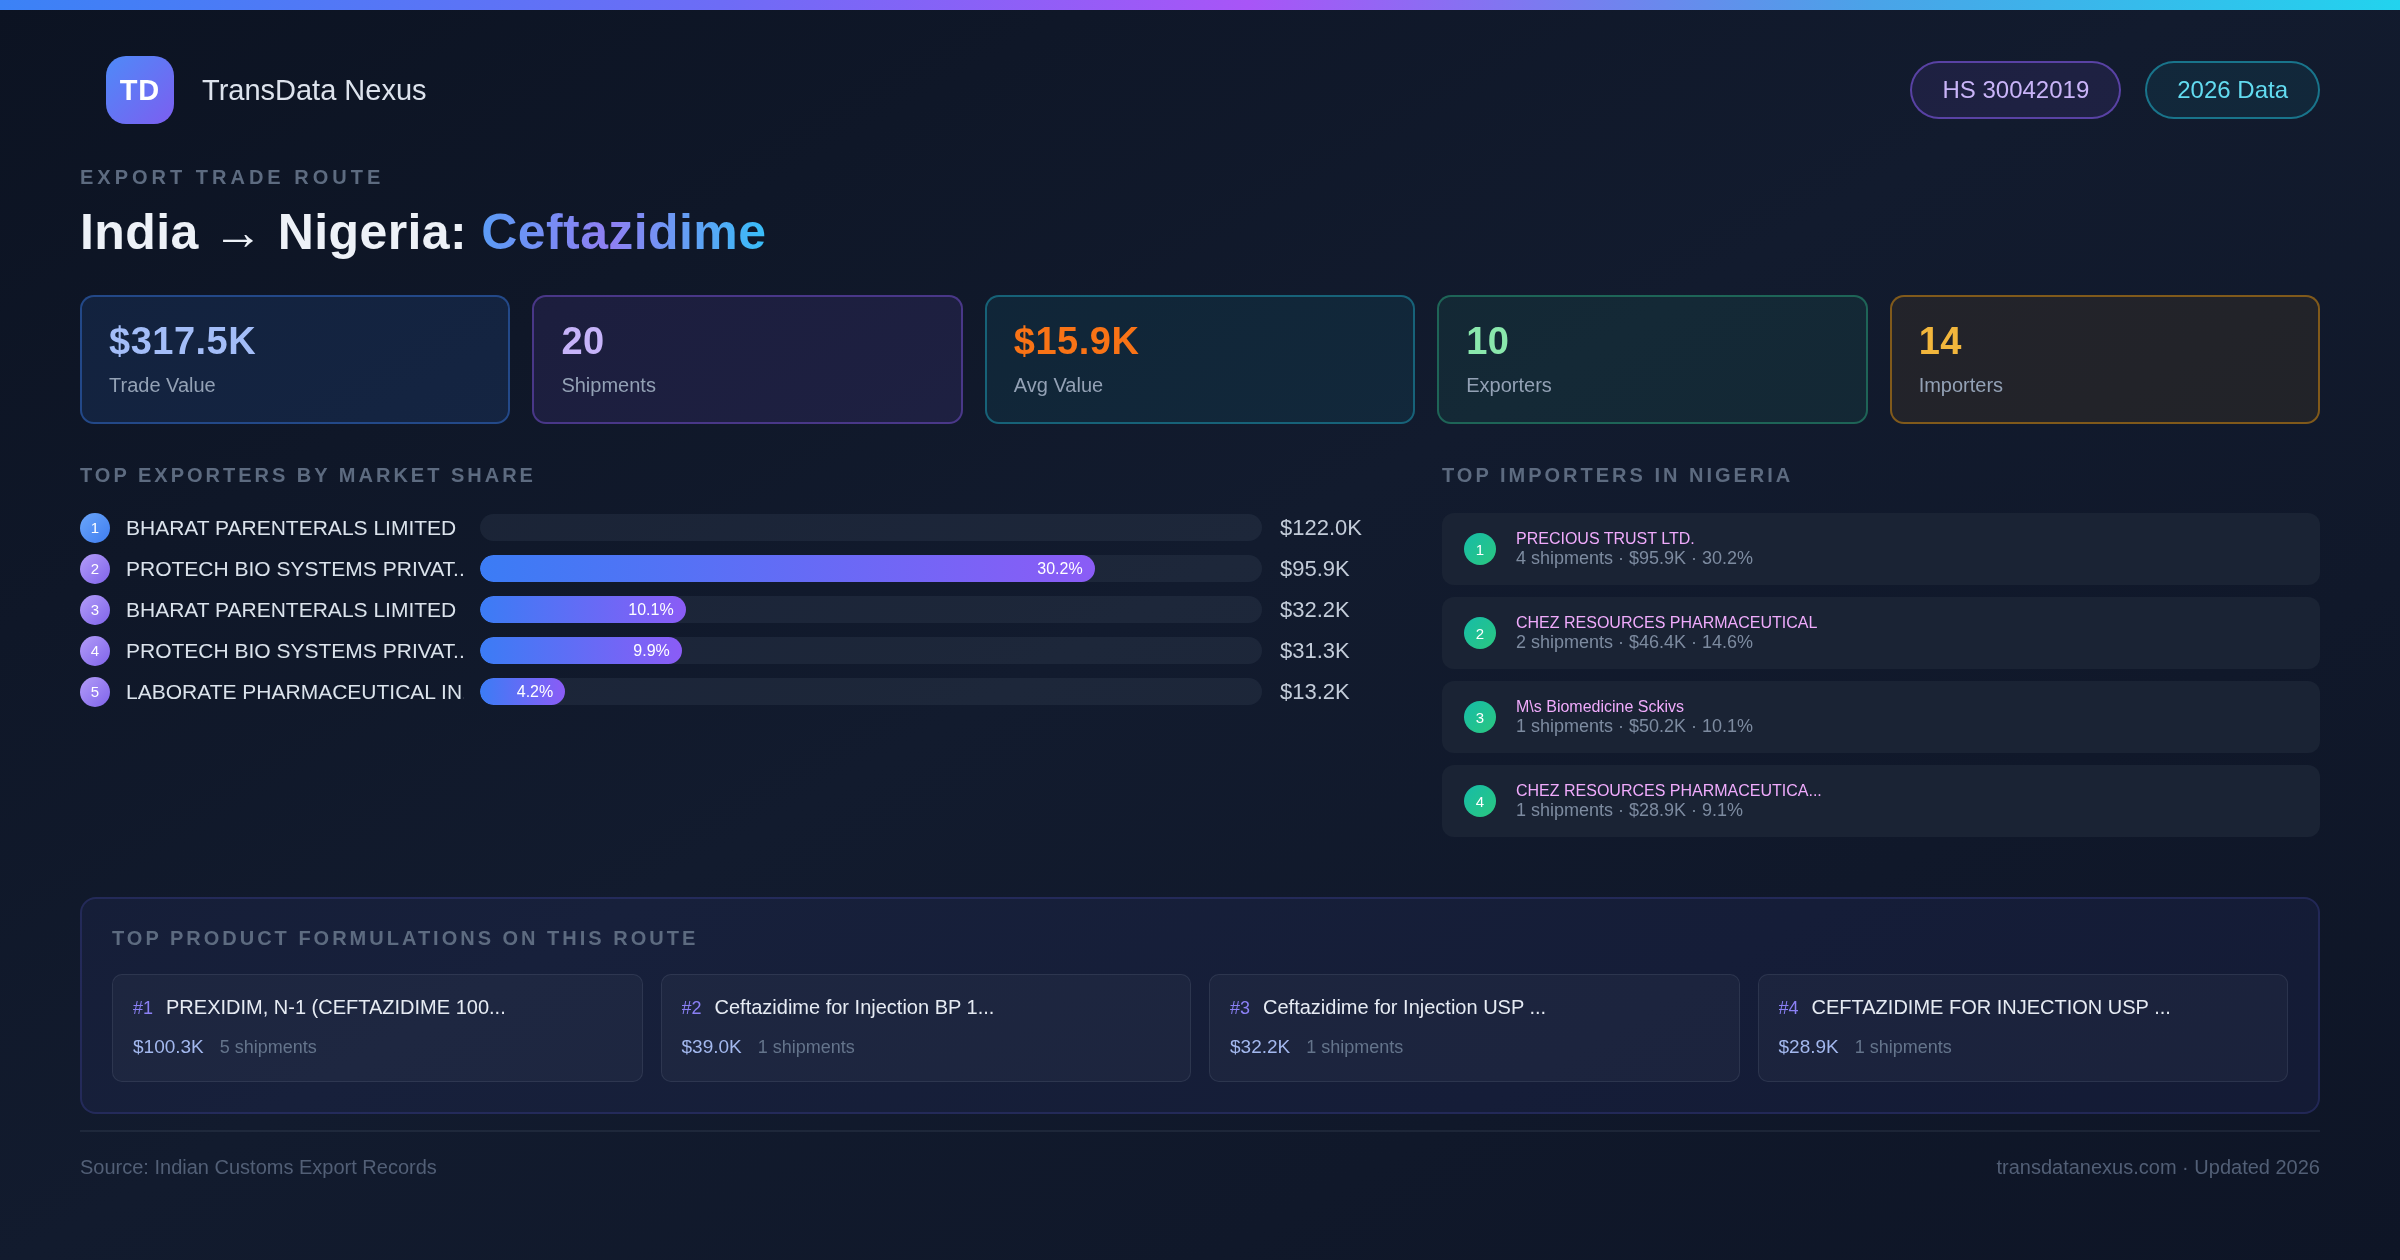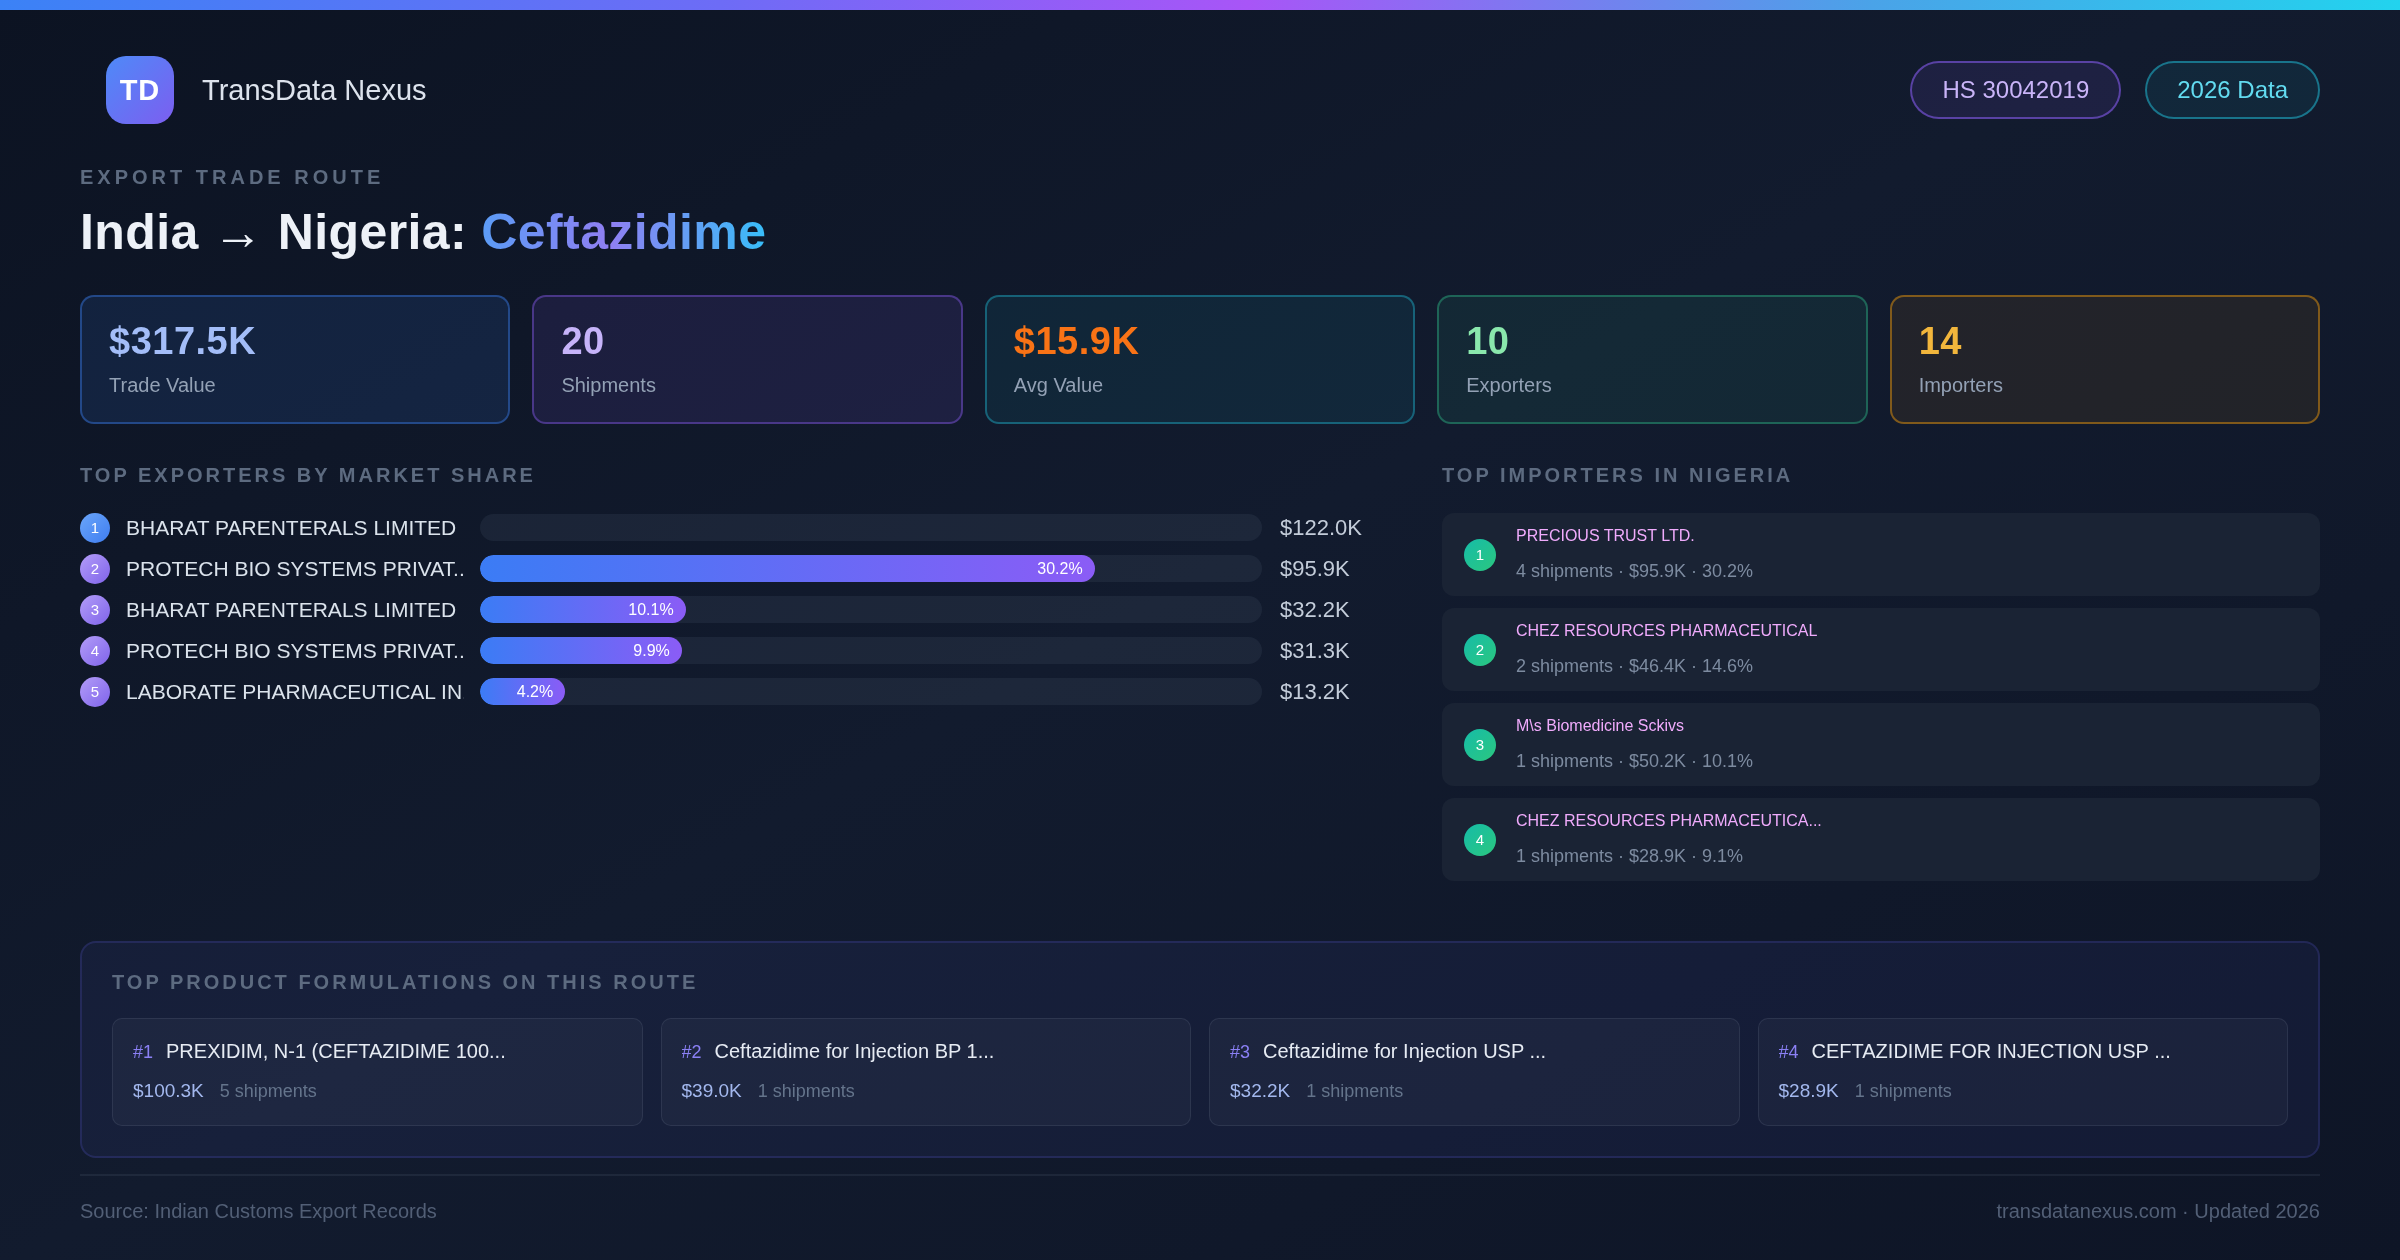--- a/index.html
+++ b/index.html
@@ -65,21 +65,21 @@
           display:flex; align-items:center; justify-content:flex-end; min-width:58px; }
   .pct { font-size:16px; color:#ffffff; padding-right:12px; white-space:nowrap; }
   .exp-value { flex:0 0 100px; margin-left:18px; font-size:22px; color:#c3ccd9; white-space:nowrap; }
 
   
   .imp-card { display:flex; align-items:center; gap:20px; background:#1a2334; border-radius:12px;
               padding:14px 22px; margin-bottom:12px; min-height:72px; }
   .imp-rank { flex:0 0 32px; width:32px; height:32px; border-radius:50%; display:flex; align-items:center; justify-content:center;
               font-size:15px; color:#fff; background:linear-gradient(135deg,#16bca8,#2bc77f); }
   .imp-name { font-size:16px; color:#f0abfc; white-space:nowrap; overflow:hidden; }
-  .imp-meta { font-size:18px; color:#7d8ba0; margin-top:16px; }
+  .imp-meta { font-size:18px; color:#7d8ba0; margin-top:0; }
   .imp-text { min-width:0; }
 
   
   .formulations { margin-top:48px; background:rgba(99,102,241,.07); border:2px solid rgba(99,102,241,.18);
                   border-radius:16px; padding:28px 30px 30px; }
   .form-cards { display:flex; gap:18px; margin-top:24px; }
   .form-card { flex:1 1 0; min-width:0; background:rgba(255,255,255,.03); border:1px solid rgba(148,163,184,.14);
                border-radius:10px; padding:21px 20px 23px; }
   .form-line1 { display:flex; align-items:baseline; gap:13px; white-space:nowrap; overflow:hidden; }
   .form-rank { font-size:18px; color:#8b80f5; flex:0 0 auto; }

